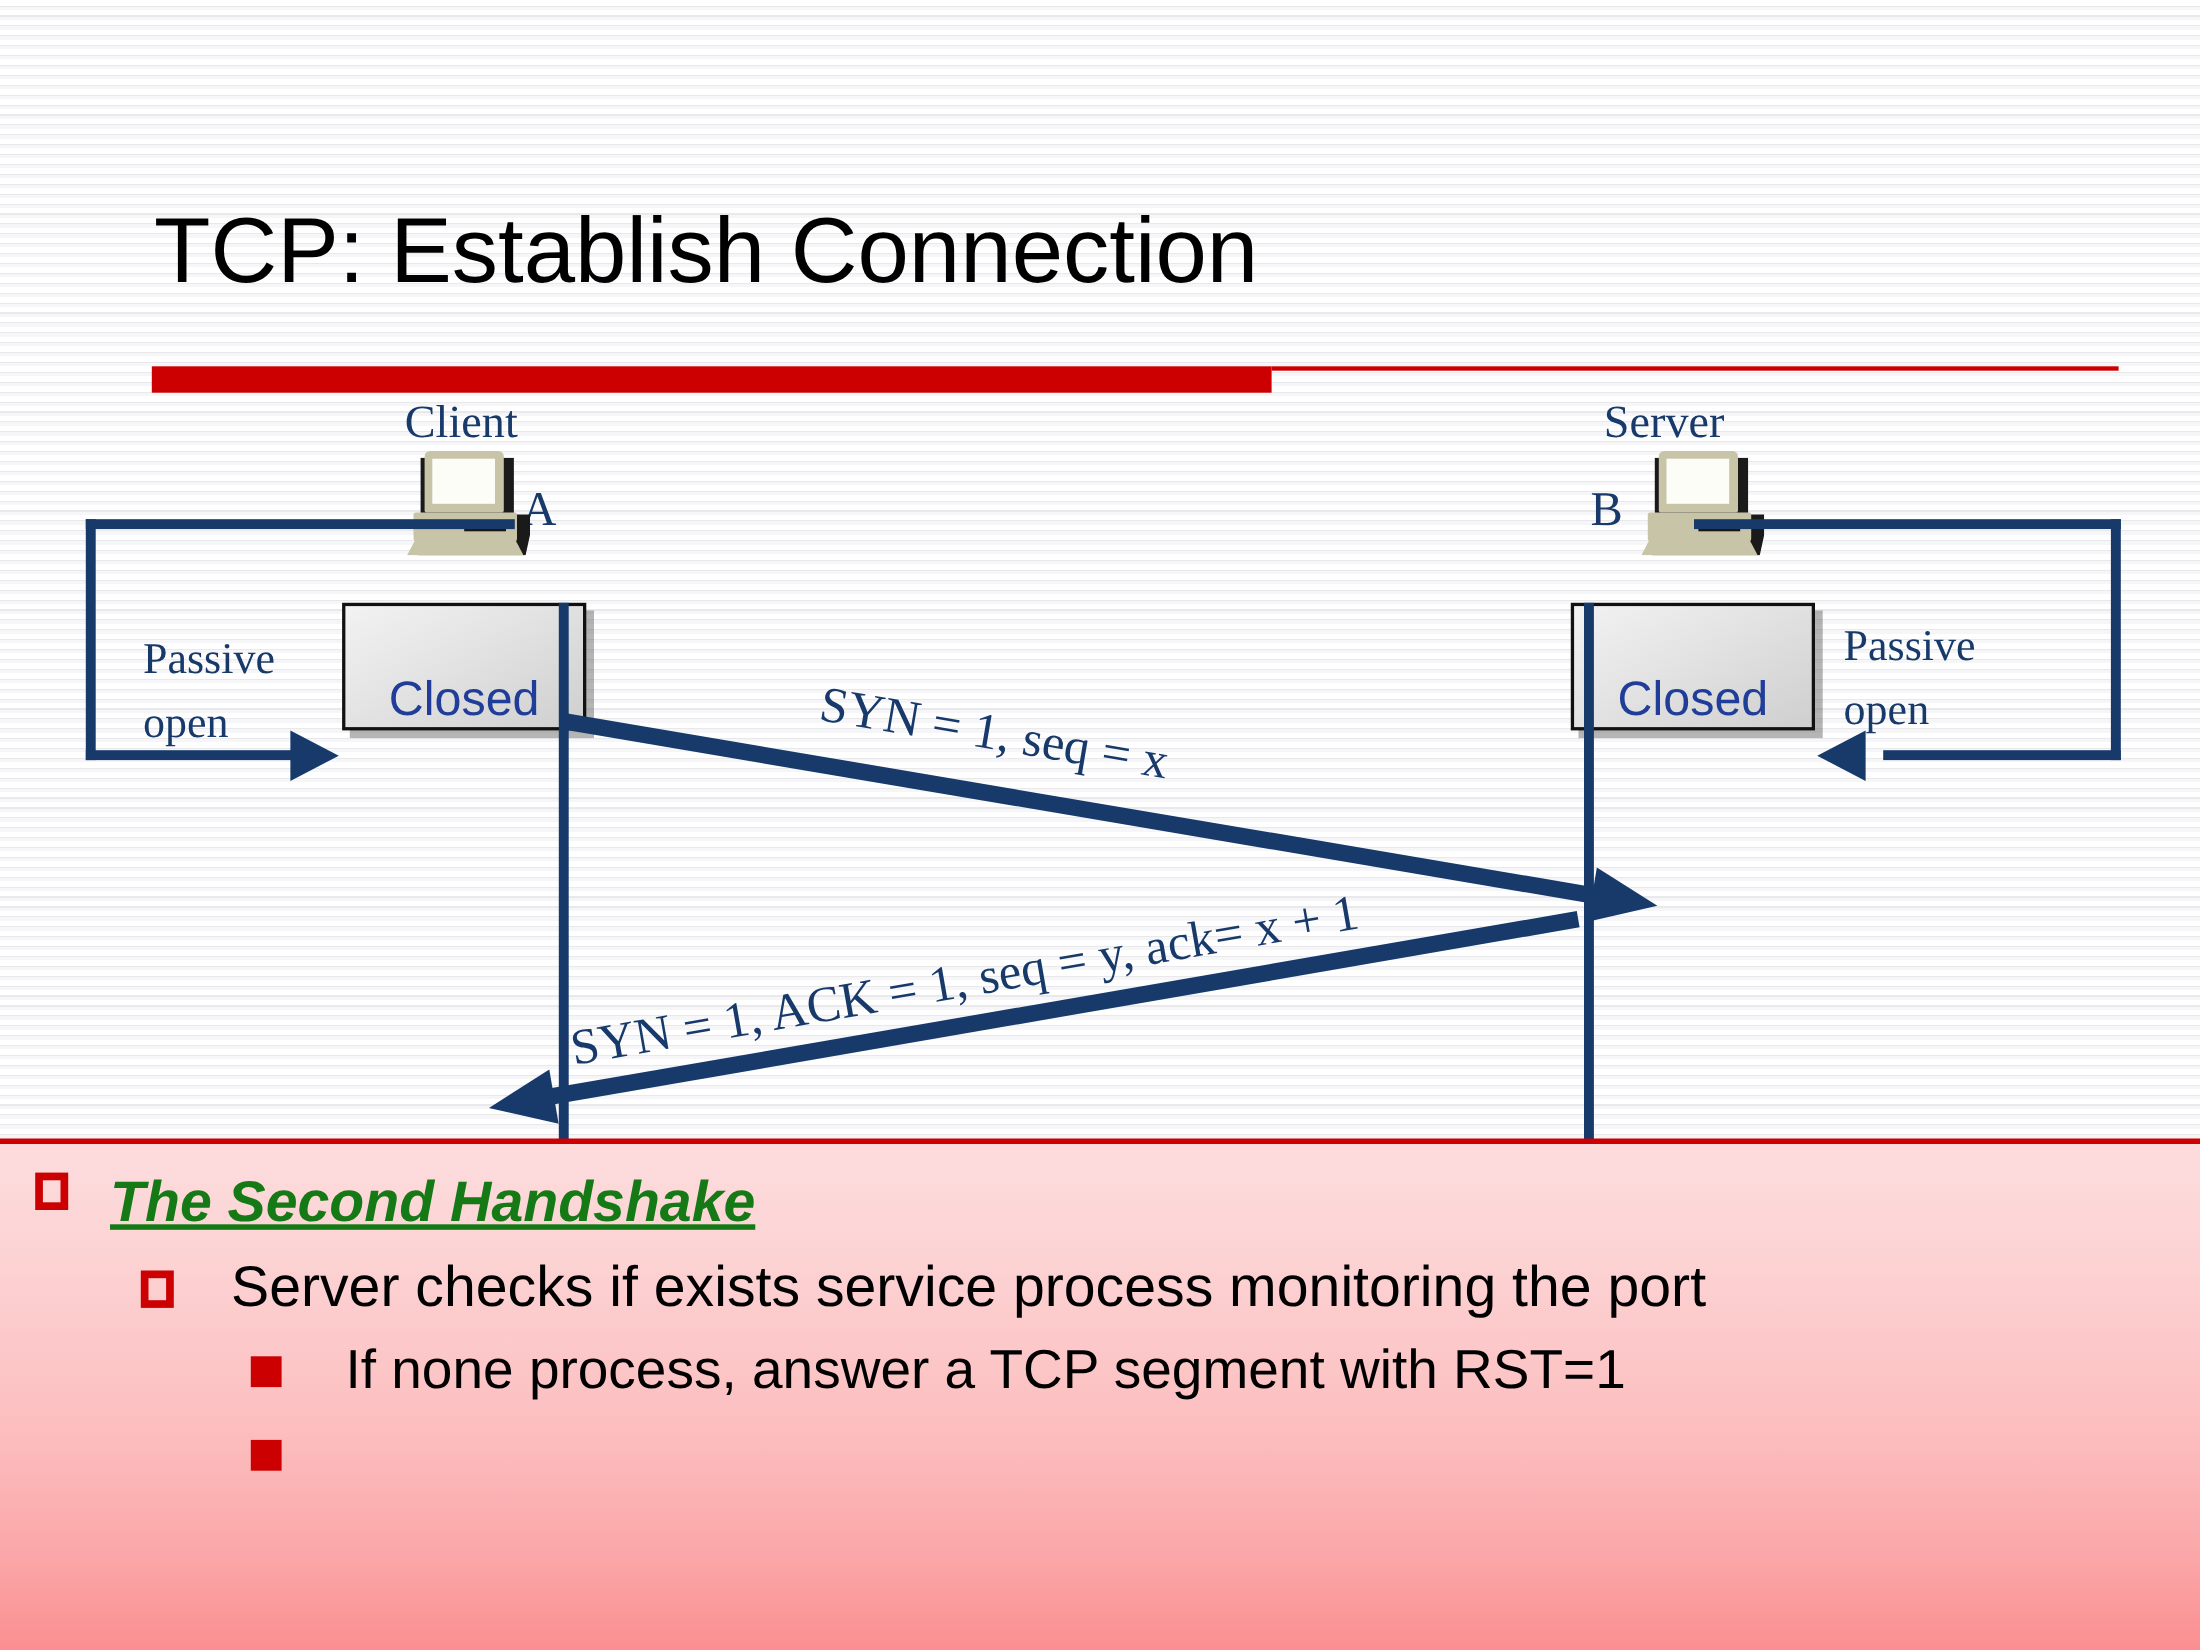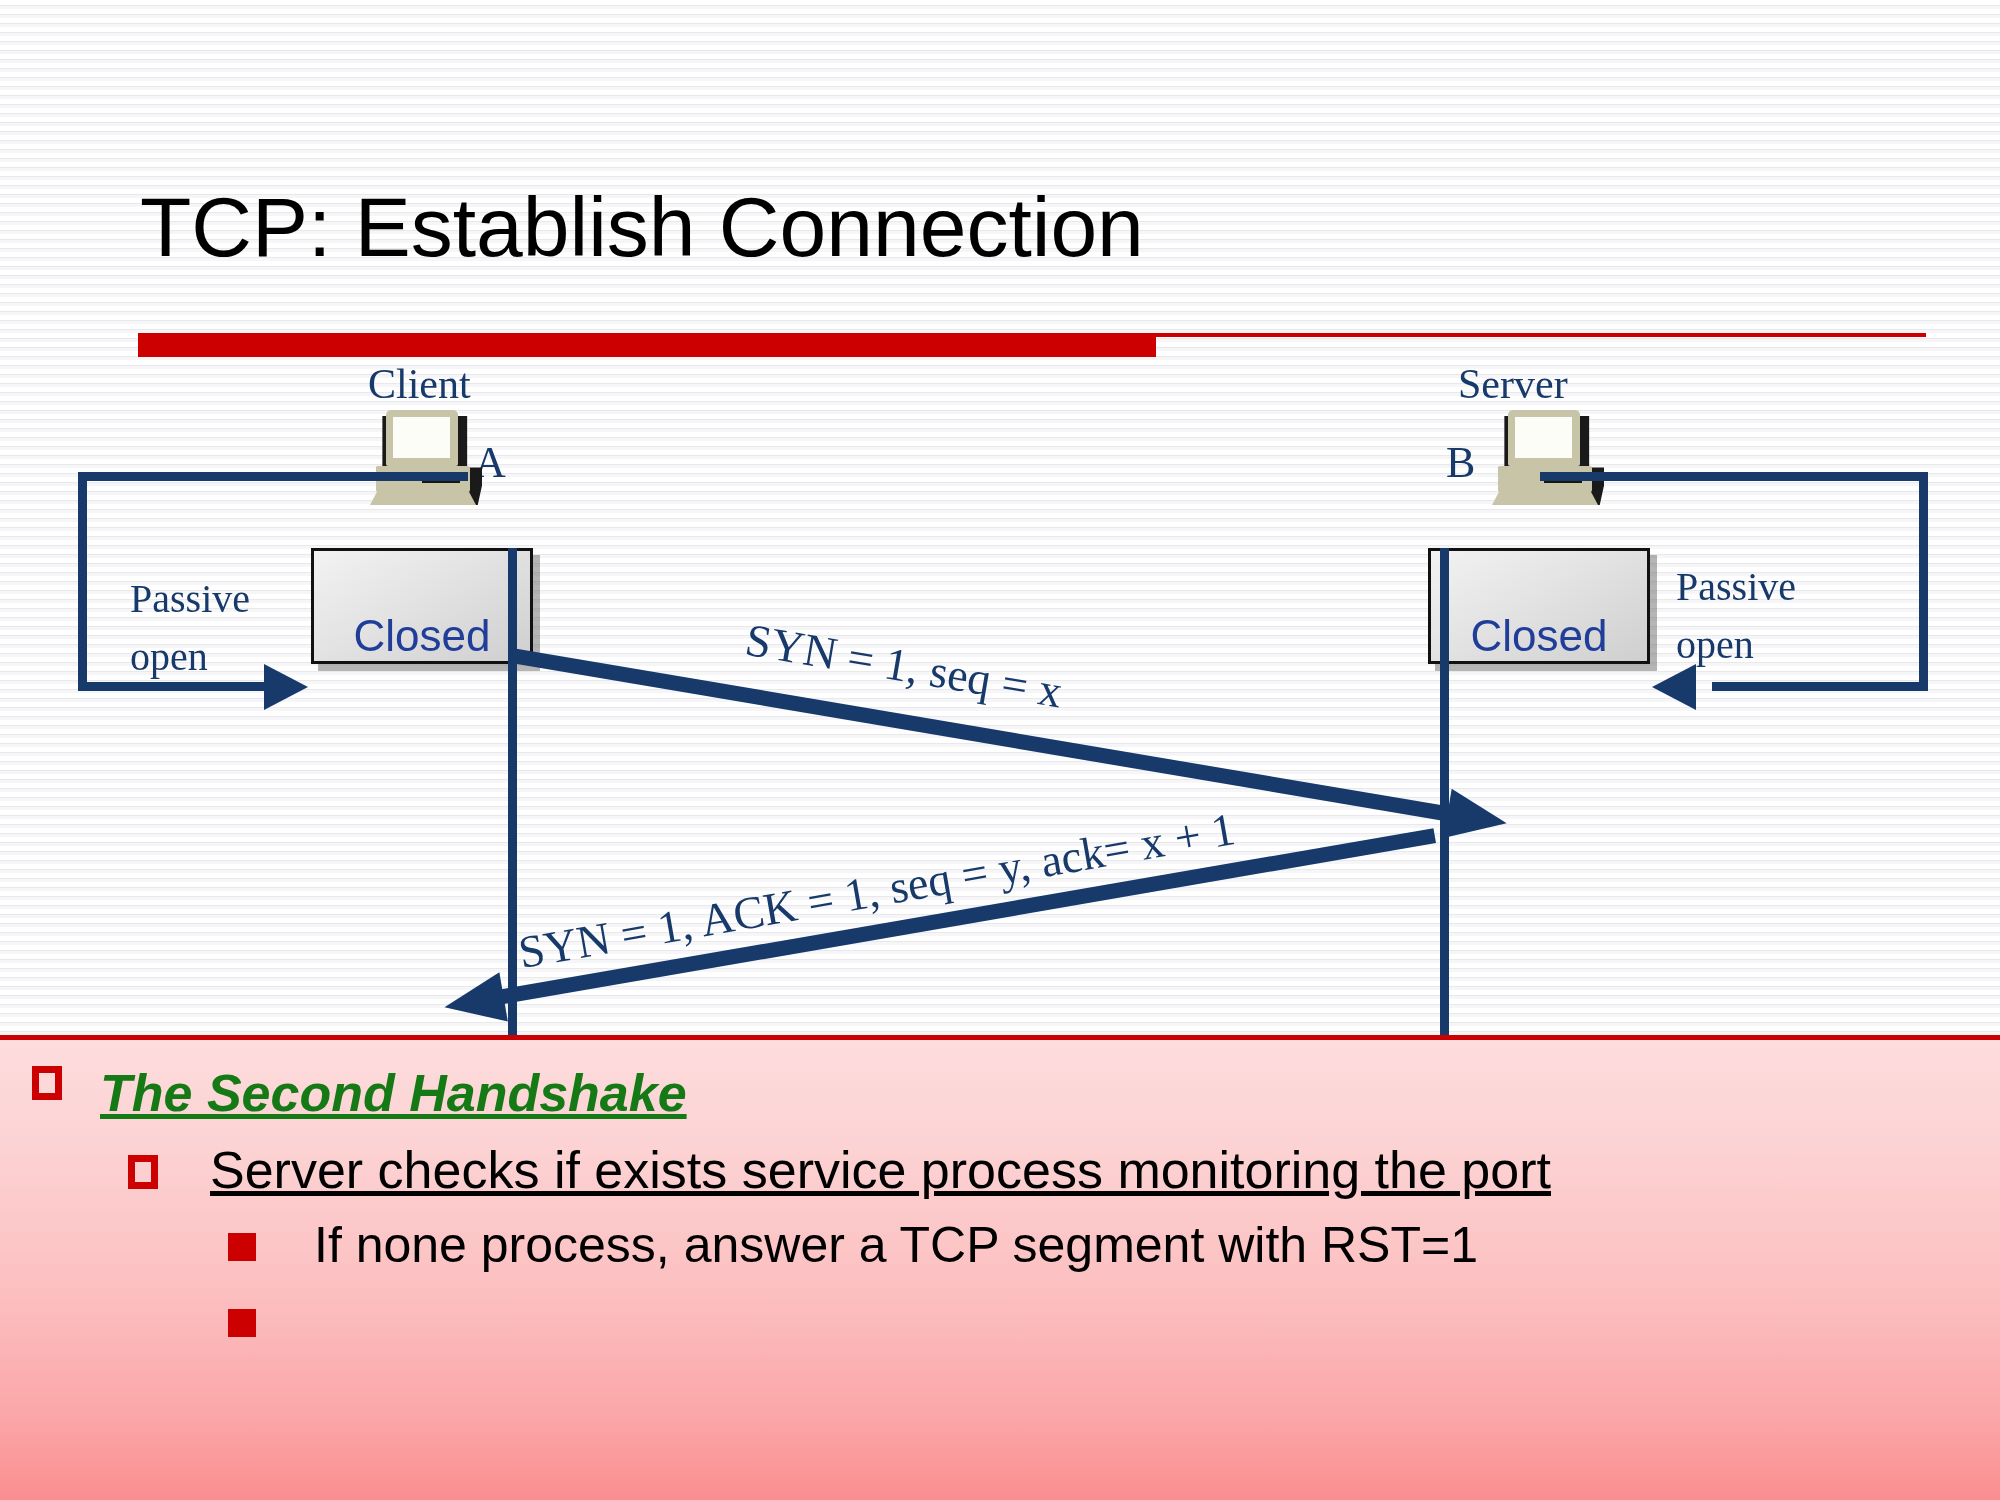--- a/index.html
+++ b/index.html
@@ -255,21 +255,20 @@
     line-height: 1.05;
   }
   .lvl2 { margin-left: 128px; margin-top: 22px; }
   .lvl2 .bullet-hollow { margin-top: 12px; }
   .lvl2 .txt {
     margin-left: 52px;
     font-family: "Liberation Sans", sans-serif;
     font-size: 52px;
     color: #000000;
     line-height: 1.05;
-    text-decoration: underline;
   }
   .lvl3 { margin-left: 228px; margin-top: 20px; }
   .lvl3 .bullet-solid { margin-top: 16px; }
   .lvl3 .txt {
     margin-left: 58px;
     font-family: "Liberation Sans", sans-serif;
     font-size: 50px;
     color: #000000;
     line-height: 1.12;
   }

